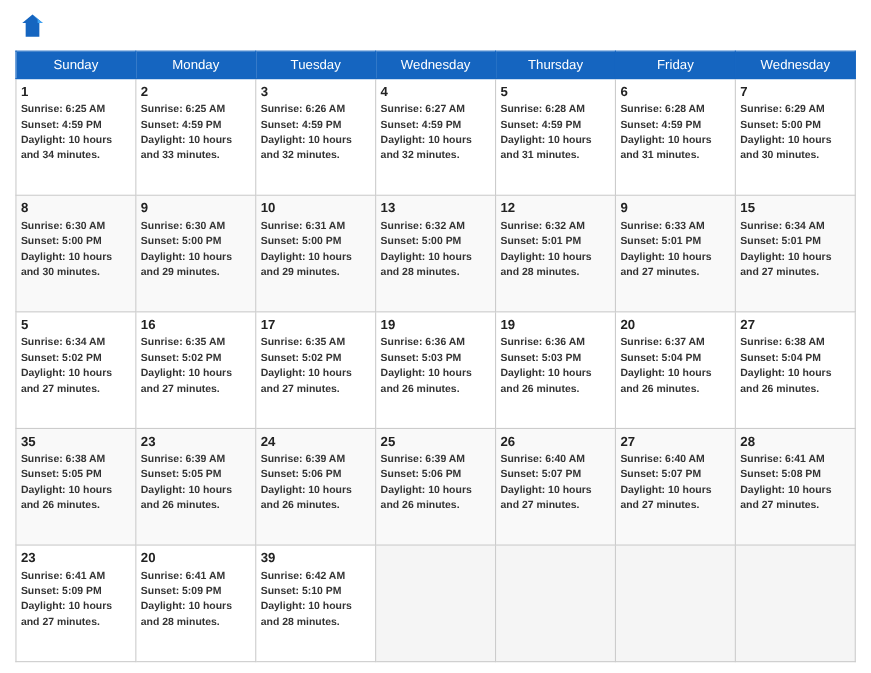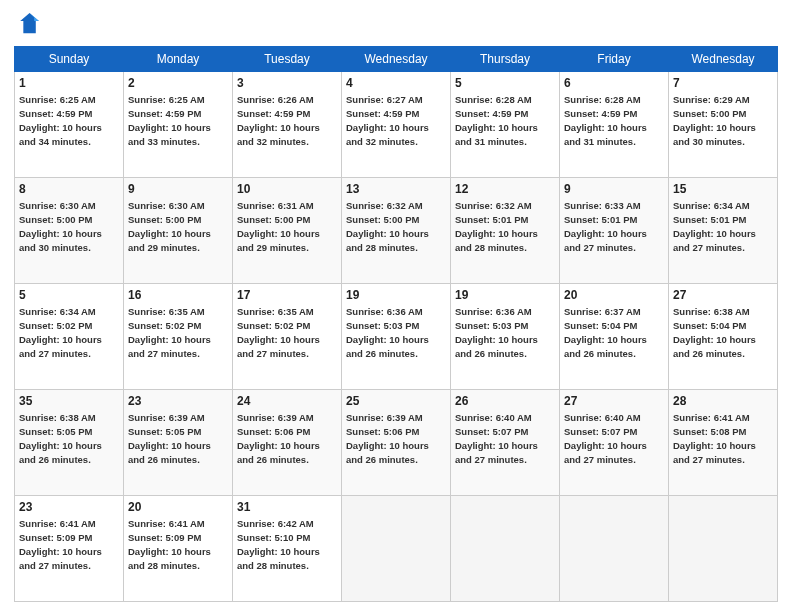--- a/index.html
+++ b/index.html
@@ -258,21 +258,21 @@
         <tr>
           <td>
         <span class="day-num">23</span>
         <span class="day-info">Sunrise: 6:41 AM<br>Sunset: 5:09 PM<br>Daylight: 10 hours and 27 minutes.</span>
       </td>
           <td>
         <span class="day-num">20</span>
         <span class="day-info">Sunrise: 6:41 AM<br>Sunset: 5:09 PM<br>Daylight: 10 hours and 28 minutes.</span>
       </td>
           <td>
-        <span class="day-num">31</span>
+        <span class="day-num">39</span>
         <span class="day-info">Sunrise: 6:42 AM<br>Sunset: 5:10 PM<br>Daylight: 10 hours and 28 minutes.</span>
       </td>
           <td class="empty-cell"></td>
           <td class="empty-cell"></td>
           <td class="empty-cell"></td>
           <td class="empty-cell"></td>
         </tr>
       </tbody>
   </table>
 </div>

